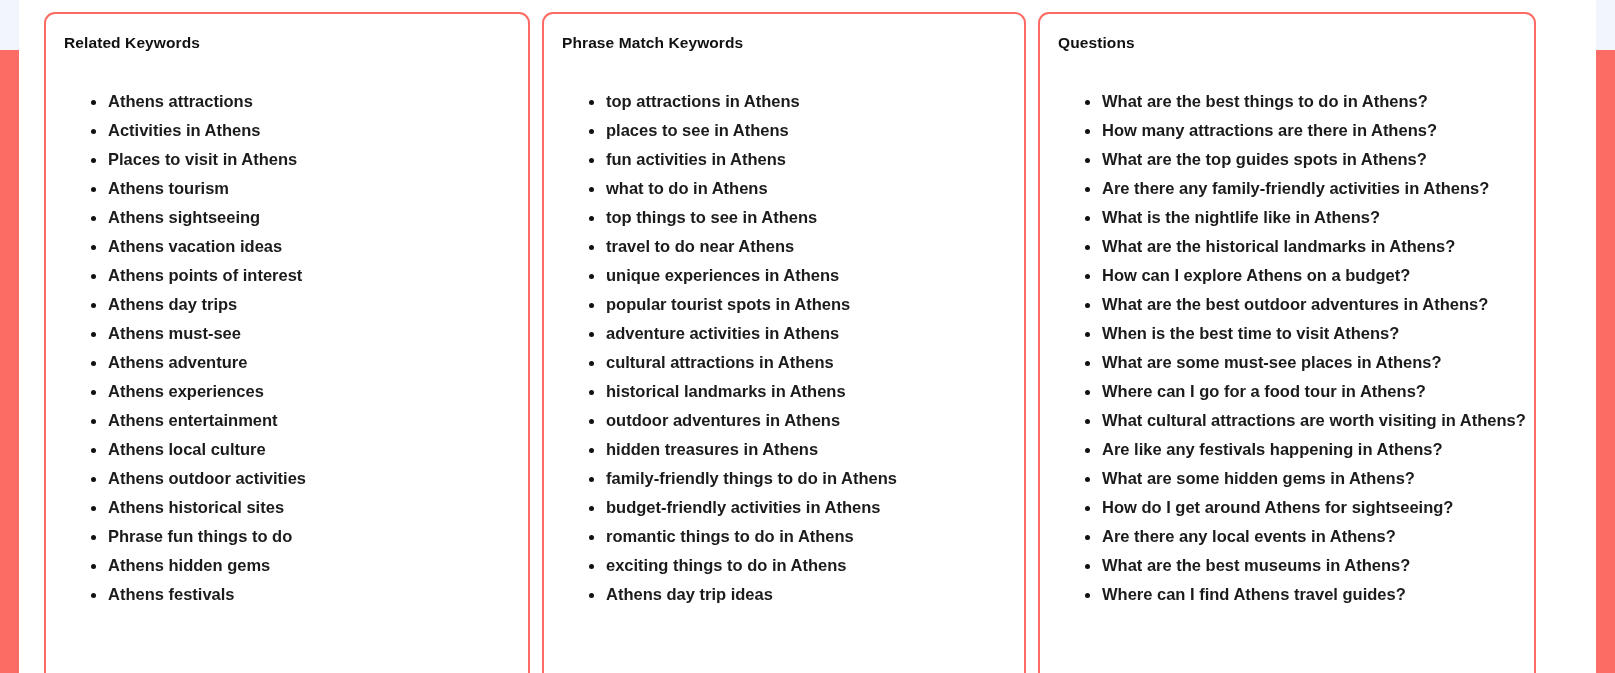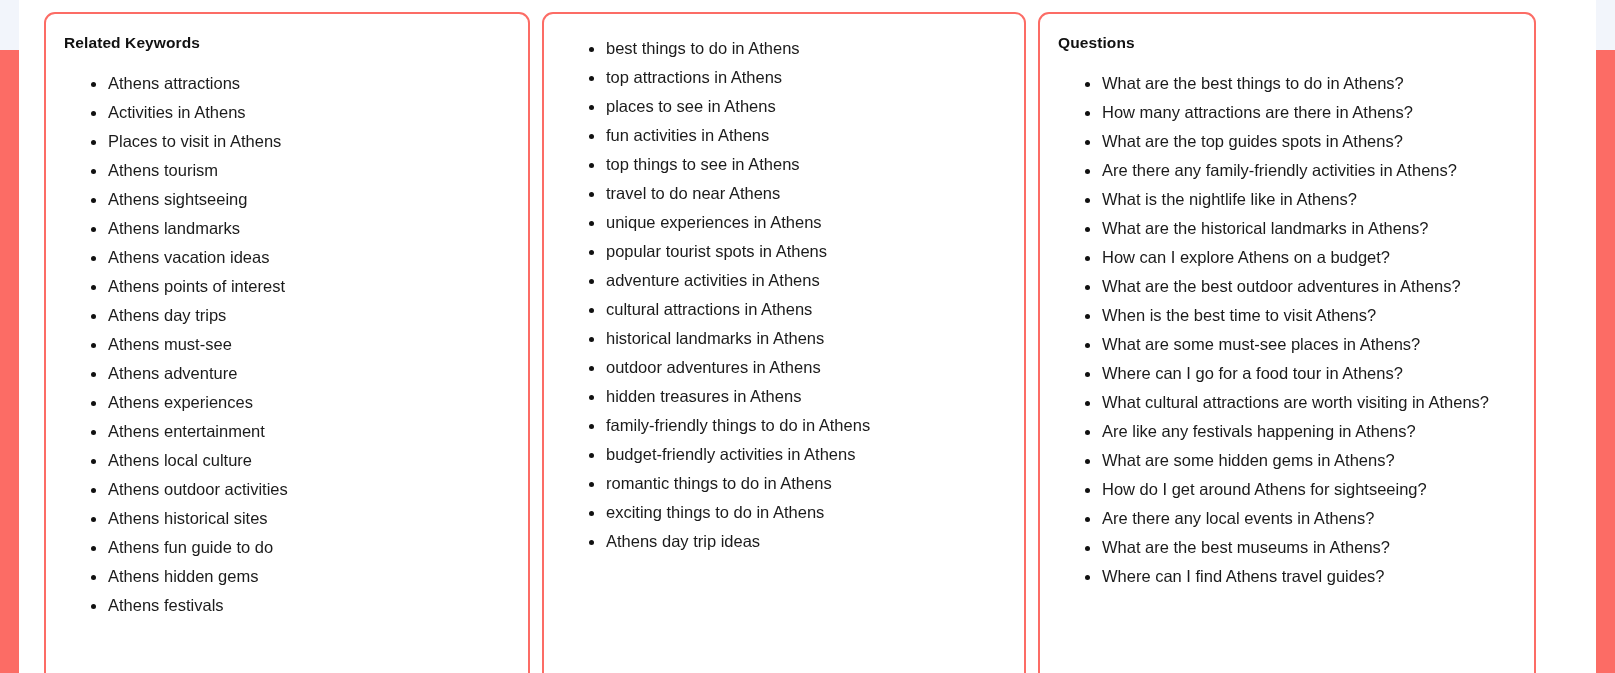--- a/index.html
+++ b/index.html
@@ -60,25 +60,26 @@
   }
   .card.col-1 { width: 486px; }
   .card.col-2 { width: 484px; }
   .card.col-3 { width: 498px; }
 
   .card-title {
     font-size: 15.5px;
     font-weight: bold;
     color: #111111;
     letter-spacing: 0.1px;
-    margin-bottom: 17px;
+    margin-bottom: 35px;
   }
 
   .kw-list {
     list-style: none;
+    font-weight: bold;
   }
 
   .kw-item {
     position: relative;
     font-size: 16.5px;
     line-height: 29px;
     color: #1b1b1b;
     padding-left: 44px;
     white-space: nowrap;
   }
@@ -105,43 +106,43 @@
 <div class="board">
 
   <div class="card col-1">
     <div class="card-title">Related Keywords</div>
     <ul class="kw-list">
       <li class="kw-item">Athens attractions</li>
       <li class="kw-item">Activities in Athens</li>
       <li class="kw-item">Places to visit in Athens</li>
       <li class="kw-item">Athens tourism</li>
       <li class="kw-item">Athens sightseeing</li>
-      <li class="kw-item">Athens landmarks</li>
       <li class="kw-item">Athens vacation ideas</li>
       <li class="kw-item">Athens points of interest</li>
       <li class="kw-item">Athens day trips</li>
       <li class="kw-item">Athens must-see</li>
       <li class="kw-item">Athens adventure</li>
       <li class="kw-item">Athens experiences</li>
       <li class="kw-item">Athens entertainment</li>
       <li class="kw-item">Athens local culture</li>
       <li class="kw-item">Athens outdoor activities</li>
       <li class="kw-item">Athens historical sites</li>
-      <li class="kw-item">Athens fun guide to do</li>
+      <li class="kw-item">Phrase fun things to do</li>
       <li class="kw-item">Athens hidden gems</li>
       <li class="kw-item">Athens festivals</li>
     </ul>
   </div>
 
   <div class="card col-2">
+    <div class="card-title">Phrase Match Keywords</div>
     <ul class="kw-list">
-      <li class="kw-item">best things to do in Athens</li>
       <li class="kw-item">top attractions in Athens</li>
       <li class="kw-item">places to see in Athens</li>
       <li class="kw-item">fun activities in Athens</li>
+      <li class="kw-item">what to do in Athens</li>
       <li class="kw-item">top things to see in Athens</li>
       <li class="kw-item">travel to do near Athens</li>
       <li class="kw-item">unique experiences in Athens</li>
       <li class="kw-item">popular tourist spots in Athens</li>
       <li class="kw-item">adventure activities in Athens</li>
       <li class="kw-item">cultural attractions in Athens</li>
       <li class="kw-item">historical landmarks in Athens</li>
       <li class="kw-item">outdoor adventures in Athens</li>
       <li class="kw-item">hidden treasures in Athens</li>
       <li class="kw-item">family-friendly things to do in Athens</li>

